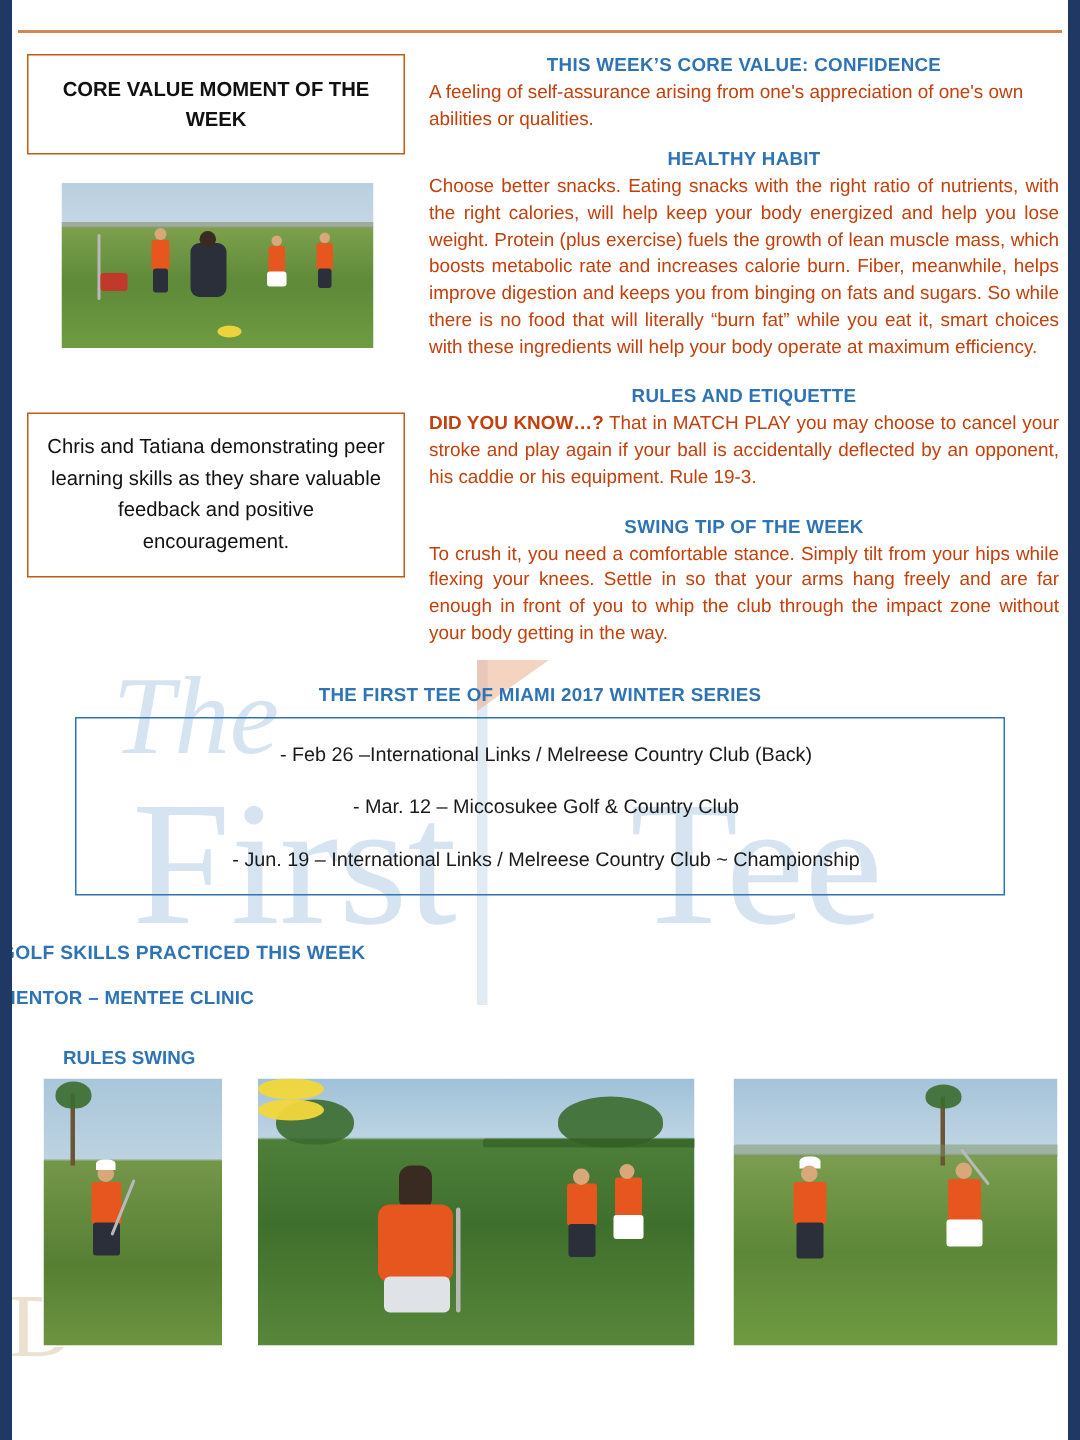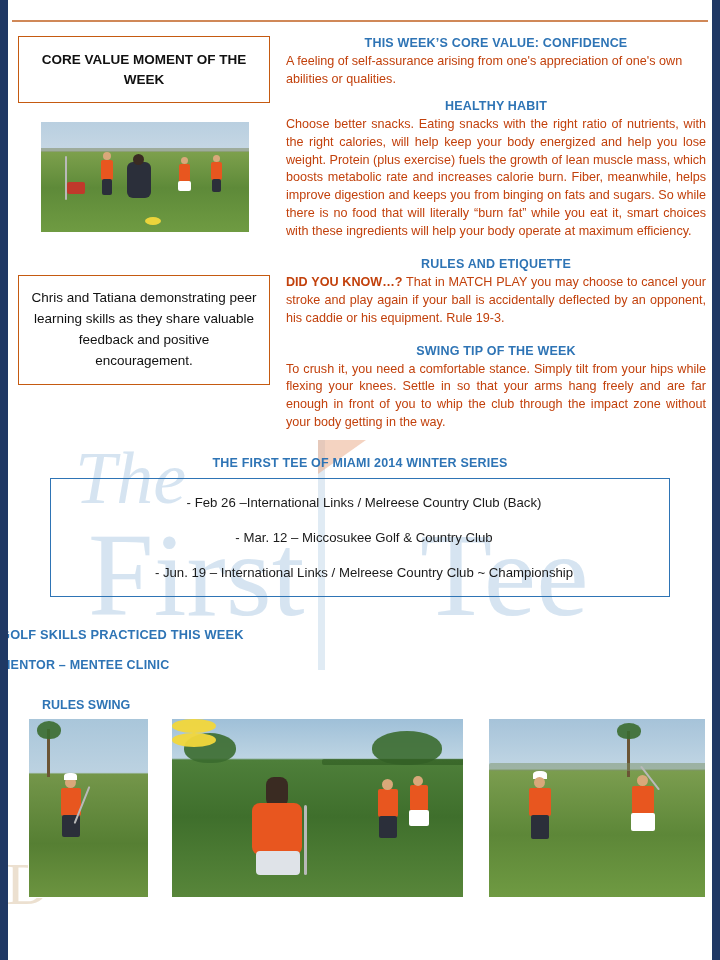--- a/index.html
+++ b/index.html
@@ -387,21 +387,21 @@
 
     <div class="spacer-6"></div>
 
     <div class="sec-head">SWING TIP OF THE WEEK</div>
     <div class="body-text">To crush it, you need a comfortable stance. Simply tilt from your hips while flexing your knees. Settle in so that your arms hang freely and are far enough in front of you to whip the club through the impact zone without your body getting in the way.</div>
 
   </div>
 </div>
 
 <div class="series-wrap">
-  <div class="series-title">THE FIRST TEE OF MIAMI 2014 WINTER SERIES</div>
+  <div class="series-title">THE FIRST TEE OF MIAMI 2017 WINTER SERIES</div>
   <div class="series-box">
     <div class="series-line">-    Feb 26 –International Links / Melreese Country Club (Back)</div>
     <div class="series-line">-    Mar. 12 – Miccosukee Golf &amp; Country Club</div>
     <div class="series-line">- Jun. 19 – International Links / Melreese Country Club ~ Championship</div>
   </div>
 </div>
 
 <div class="skills">
   <div class="skills-title">GOLF SKILLS PRACTICED THIS WEEK</div>
   <div class="skills-sub">MENTOR – MENTEE  CLINIC</div>

